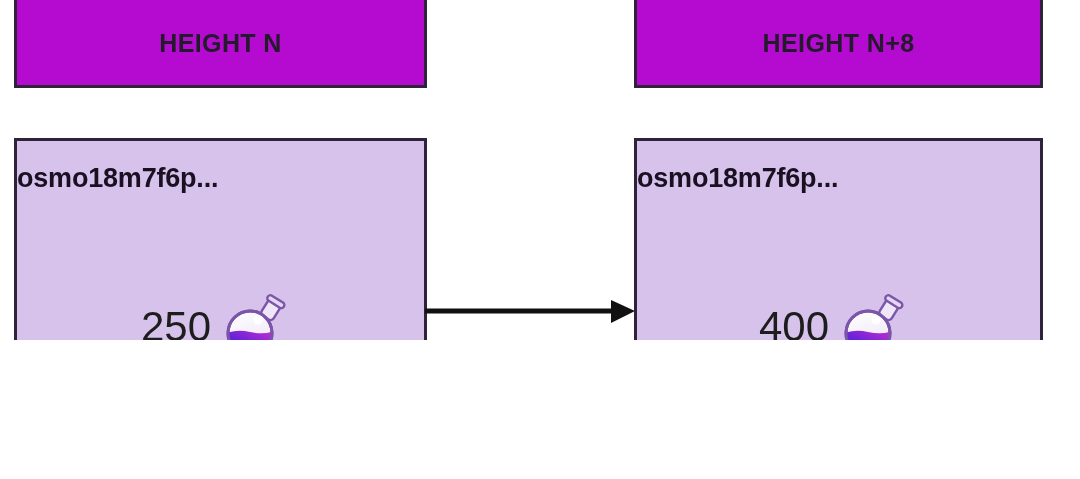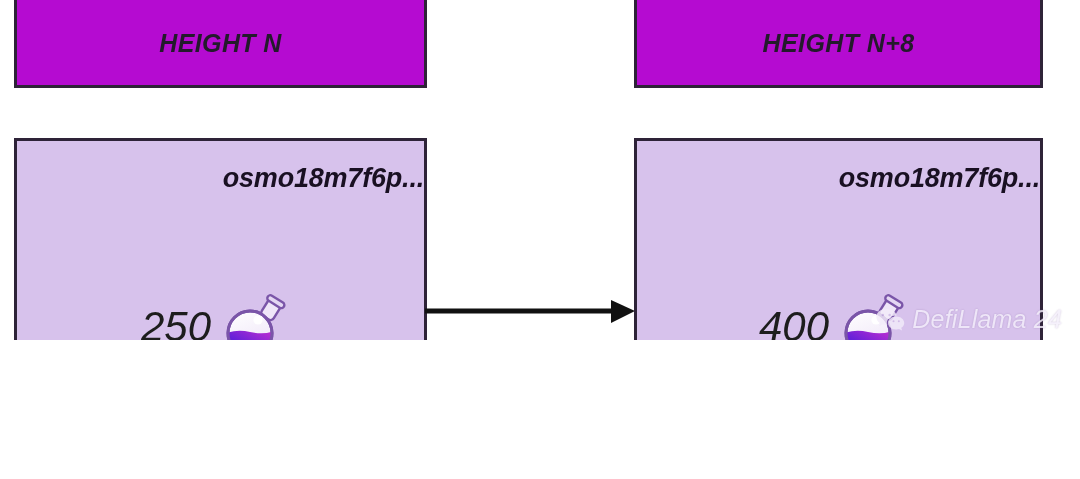--- a/index.html
+++ b/index.html
@@ -9,21 +9,20 @@
   }
   body {
     font-family: "Liberation Sans", sans-serif;
   }
   #canvas {
     position: relative;
     width: 1080px;
     height: 340px;
     background: #ffffff;
     overflow: hidden;
-    font-style: italic;
   }
 
   
   .block {
     position: absolute;
     box-sizing: border-box;
     border: 3px solid #2e2338;
   }
 
   .header-block {
@@ -42,21 +41,21 @@
 
   .body-block {
     background: #d7c2ec;
   }
 
   .addr-label {
     position: absolute;
     top: 22px;
     left: 0;
     right: 0;
-    text-align: right;
+    text-align: left;
     font-size: 27px;
     font-weight: bold;
     color: #191022;
     letter-spacing: -0.2px;
   }
 
   
   .balance-row {
     position: absolute;
     left: 0;
@@ -209,25 +208,14 @@
           <circle cx="25" cy="58" r="1.5" fill="#c9a8ef" opacity="0.8"></circle>
           <circle cx="33" cy="55" r="1.7" fill="#c9a8ef" opacity="0.8"></circle>
           <circle cx="40" cy="58" r="1.3" fill="#c9a8ef" opacity="0.7"></circle>
         </g>
         <circle cx="38" cy="27" r="4.6" fill="#ffffff" opacity="0.95"></circle>
         <circle cx="30" cy="40" r="22" fill="none" stroke="#7a55a8" stroke-width="3"></circle>
       </svg>
     </div>
   </div>
 
-  <div class="watermark">
-    <svg class="wechat-icon" viewBox="0 0 32 28">
-      <path d="M12 2.2C6 2.2 1.3 6 1.3 10.7c0 2.6 1.5 5 3.9 6.6L4.1 21l4-2.1c1.2.35 2.5.55 3.9.55.36 0 .72-.015 1.07-.045-.3-.77-.46-1.6-.46-2.45 0-4.3 4.3-7.8 9.6-7.8.35 0 .7.017 1.04.05C22.4 5.3 17.74 2.2 12 2.2z" fill="#f3ecfa"></path>
-      <circle cx="8.3" cy="8.6" r="1.35" fill="#cfb9e6"></circle>
-      <circle cx="15.6" cy="8.6" r="1.35" fill="#cfb9e6"></circle>
-      <path d="M31.3 17.1c0-3.9-3.9-7-8.7-7s-8.7 3.1-8.7 7 3.9 7 8.7 7c1.1 0 2.1-.16 3.1-.45l3.3 1.75-.9-3c1.95-1.3 3.2-3.2 3.2-5.3z" fill="#f3ecfa"></path>
-      <circle cx="19.8" cy="15.3" r="1.1" fill="#cfb9e6"></circle>
-      <circle cx="25.5" cy="15.3" r="1.1" fill="#cfb9e6"></circle>
-    </svg>
-    <span class="watermark-text">DefiLlama 24</span>
-  </div>
 
 </div>
 
 </body></html>

